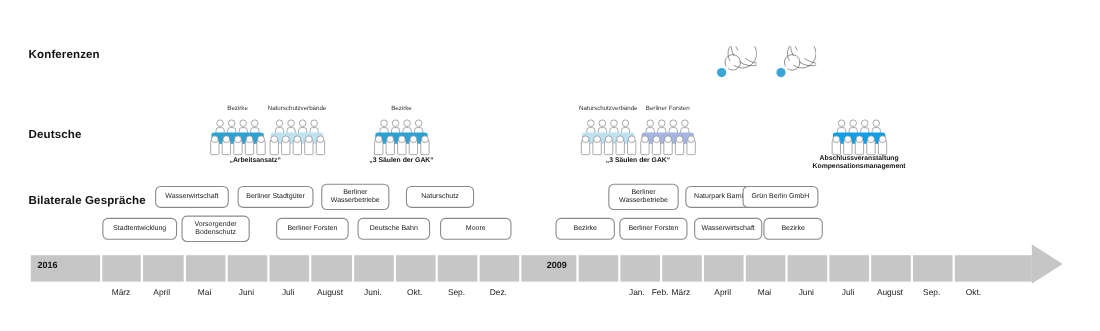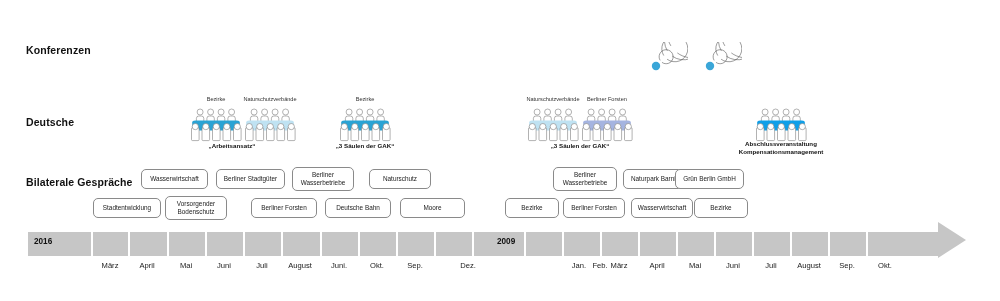--- a/index.html
+++ b/index.html
@@ -463,21 +463,21 @@
       <div class="tl-tick" style="left: 866px;"></div>
       <div class="tl-month" style="left: 110px;">März</div>
       <div class="tl-month" style="left: 147px;">April</div>
       <div class="tl-month" style="left: 186px;">Mai</div>
       <div class="tl-month" style="left: 224px;">Juni</div>
       <div class="tl-month" style="left: 262px;">Juli</div>
       <div class="tl-month" style="left: 300px;">August</div>
       <div class="tl-month" style="left: 339px;">Juni.</div>
       <div class="tl-month" style="left: 377px;">Okt.</div>
       <div class="tl-month" style="left: 415px;">Sep.</div>
-      <div class="tl-month" style="left: 468px;">Dez.</div>
+      <div class="tl-month" style="left: 453px;">Dez.</div>
       <div class="tl-month" style="left: 543px; margin-left: 36px;">Jan.</div>
       <div class="tl-month" style="left: 600px;">Feb.</div>
       <div class="tl-month" style="left: 619px;">März</div>
       <div class="tl-month" style="left: 657px;">April</div>
       <div class="tl-month" style="left: 695px;">Mai</div>
       <div class="tl-month" style="left: 733px;">Juni</div>
       <div class="tl-month" style="left: 771px;">Juli</div>
       <div class="tl-month" style="left: 809px;">August</div>
       <div class="tl-month" style="left: 847px;">Sep.</div>
       <div class="tl-month" style="left: 885px;">Okt.</div>

